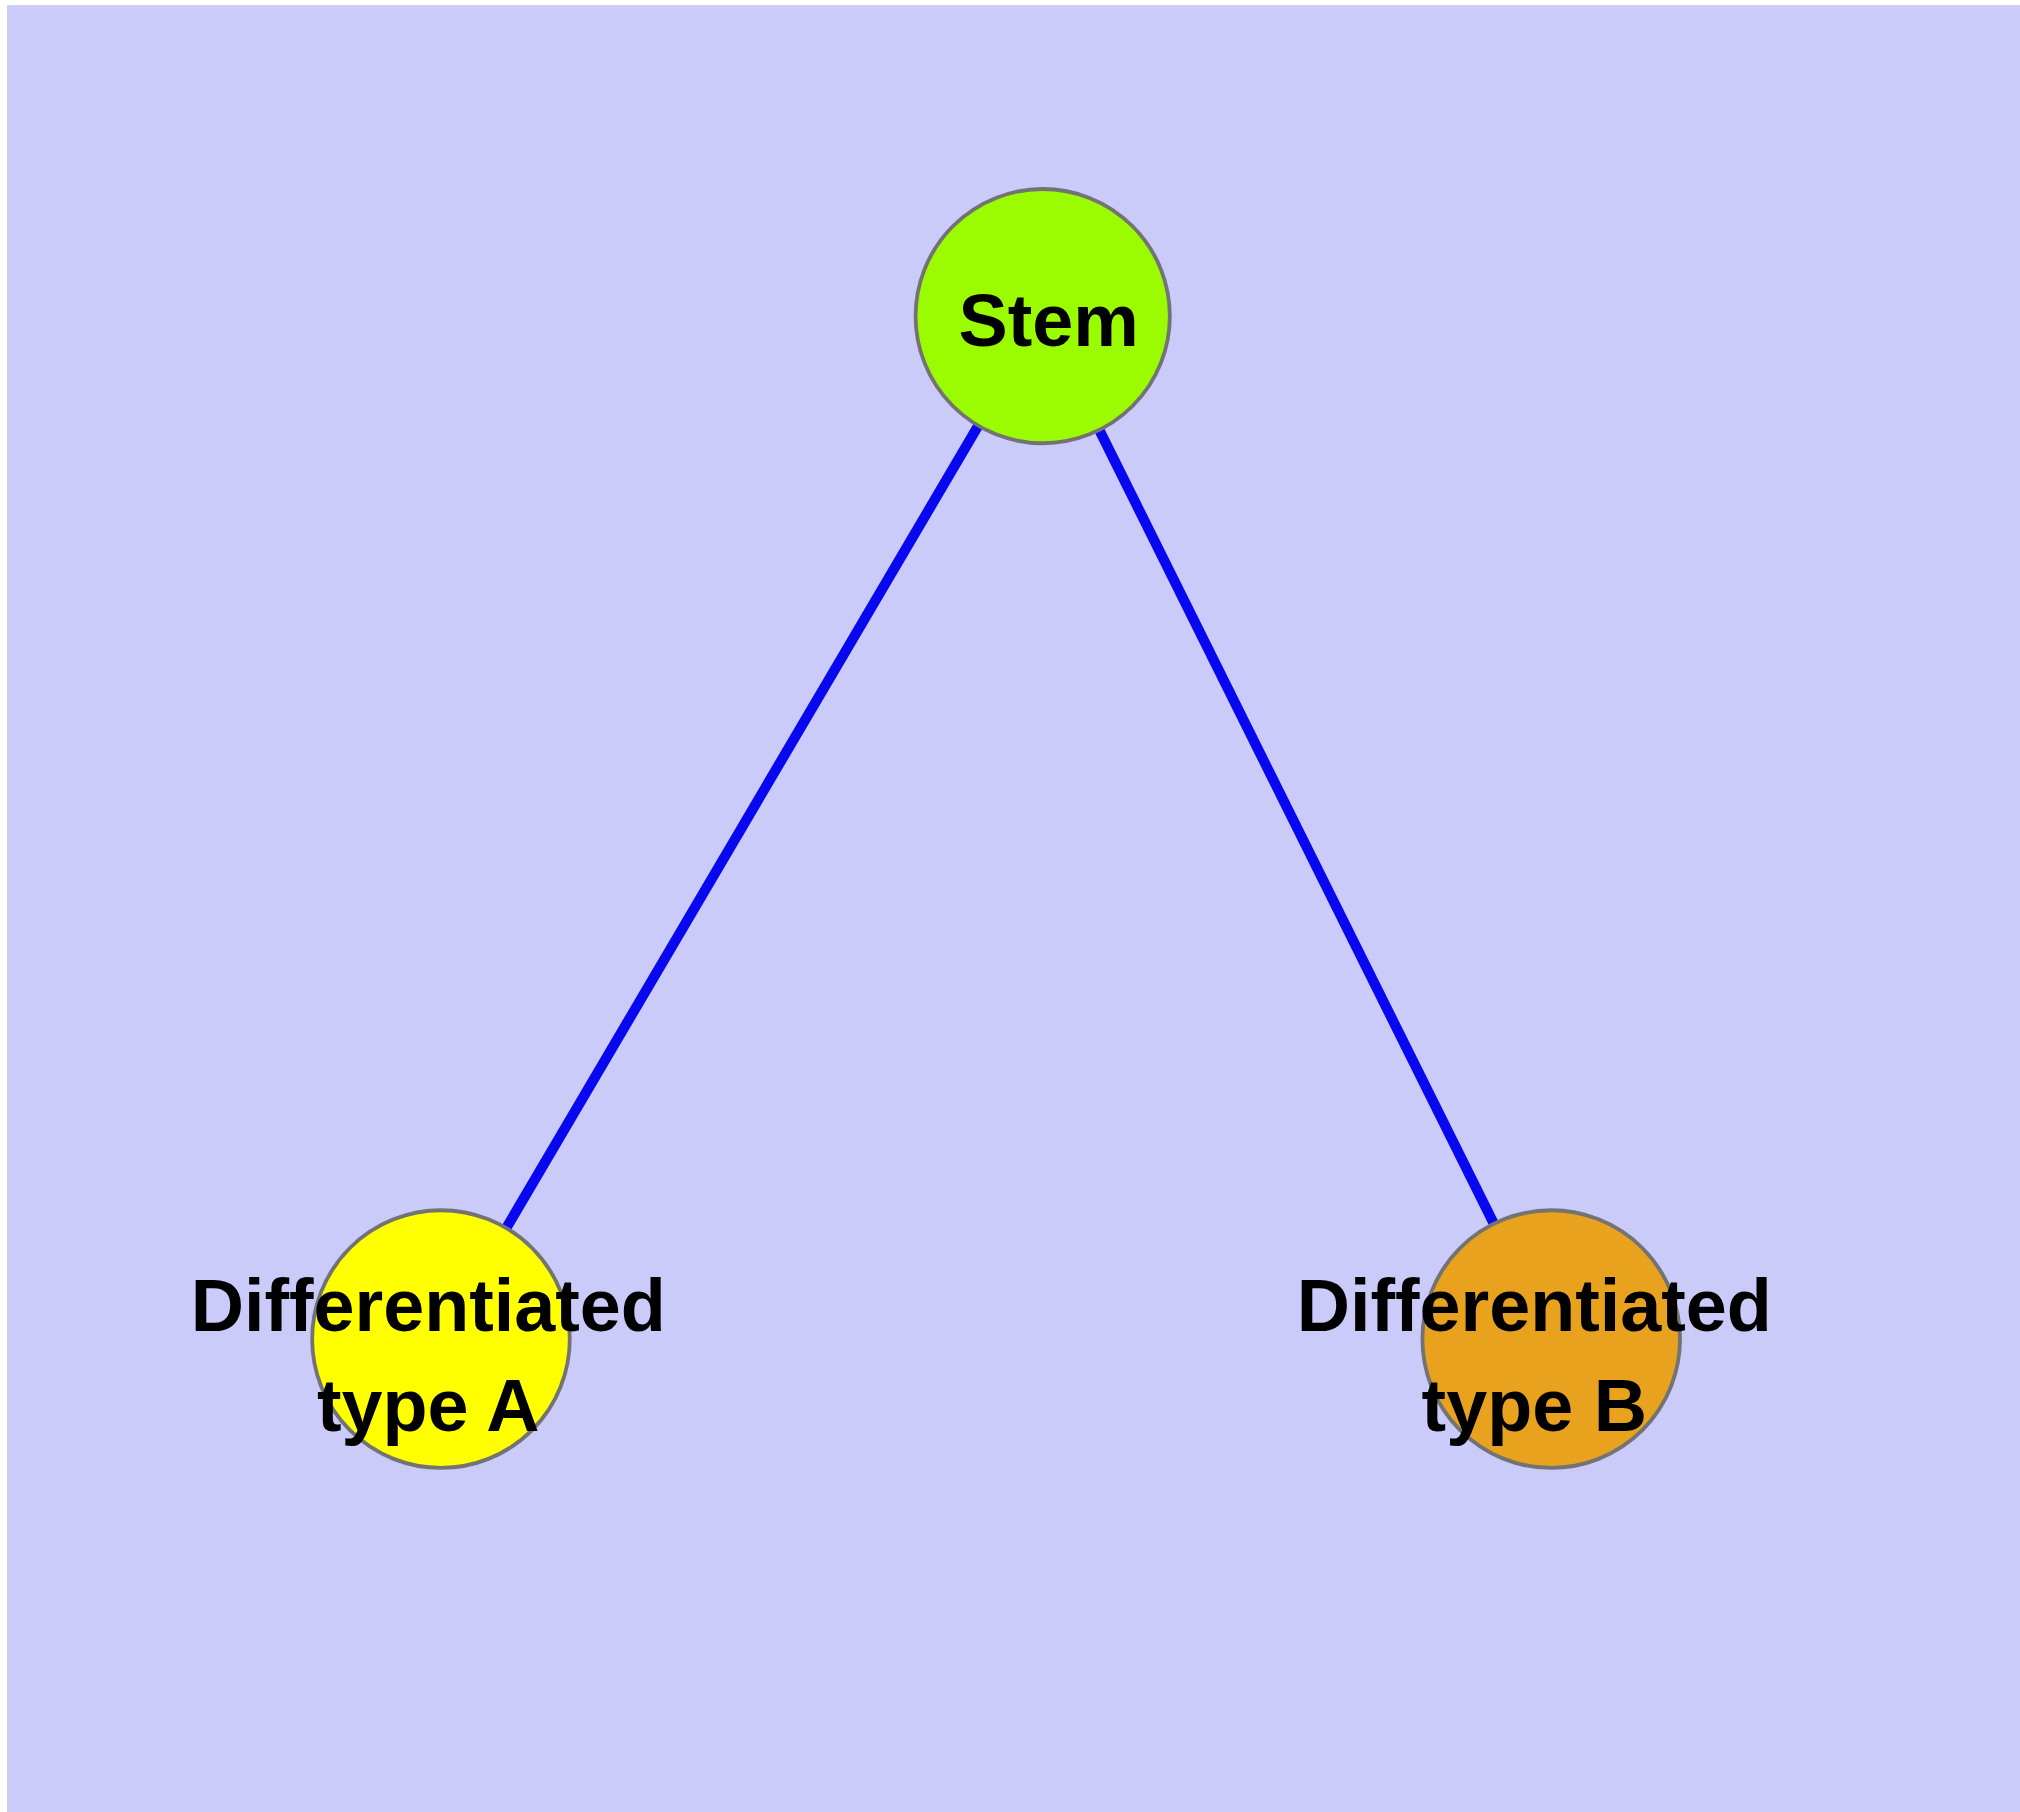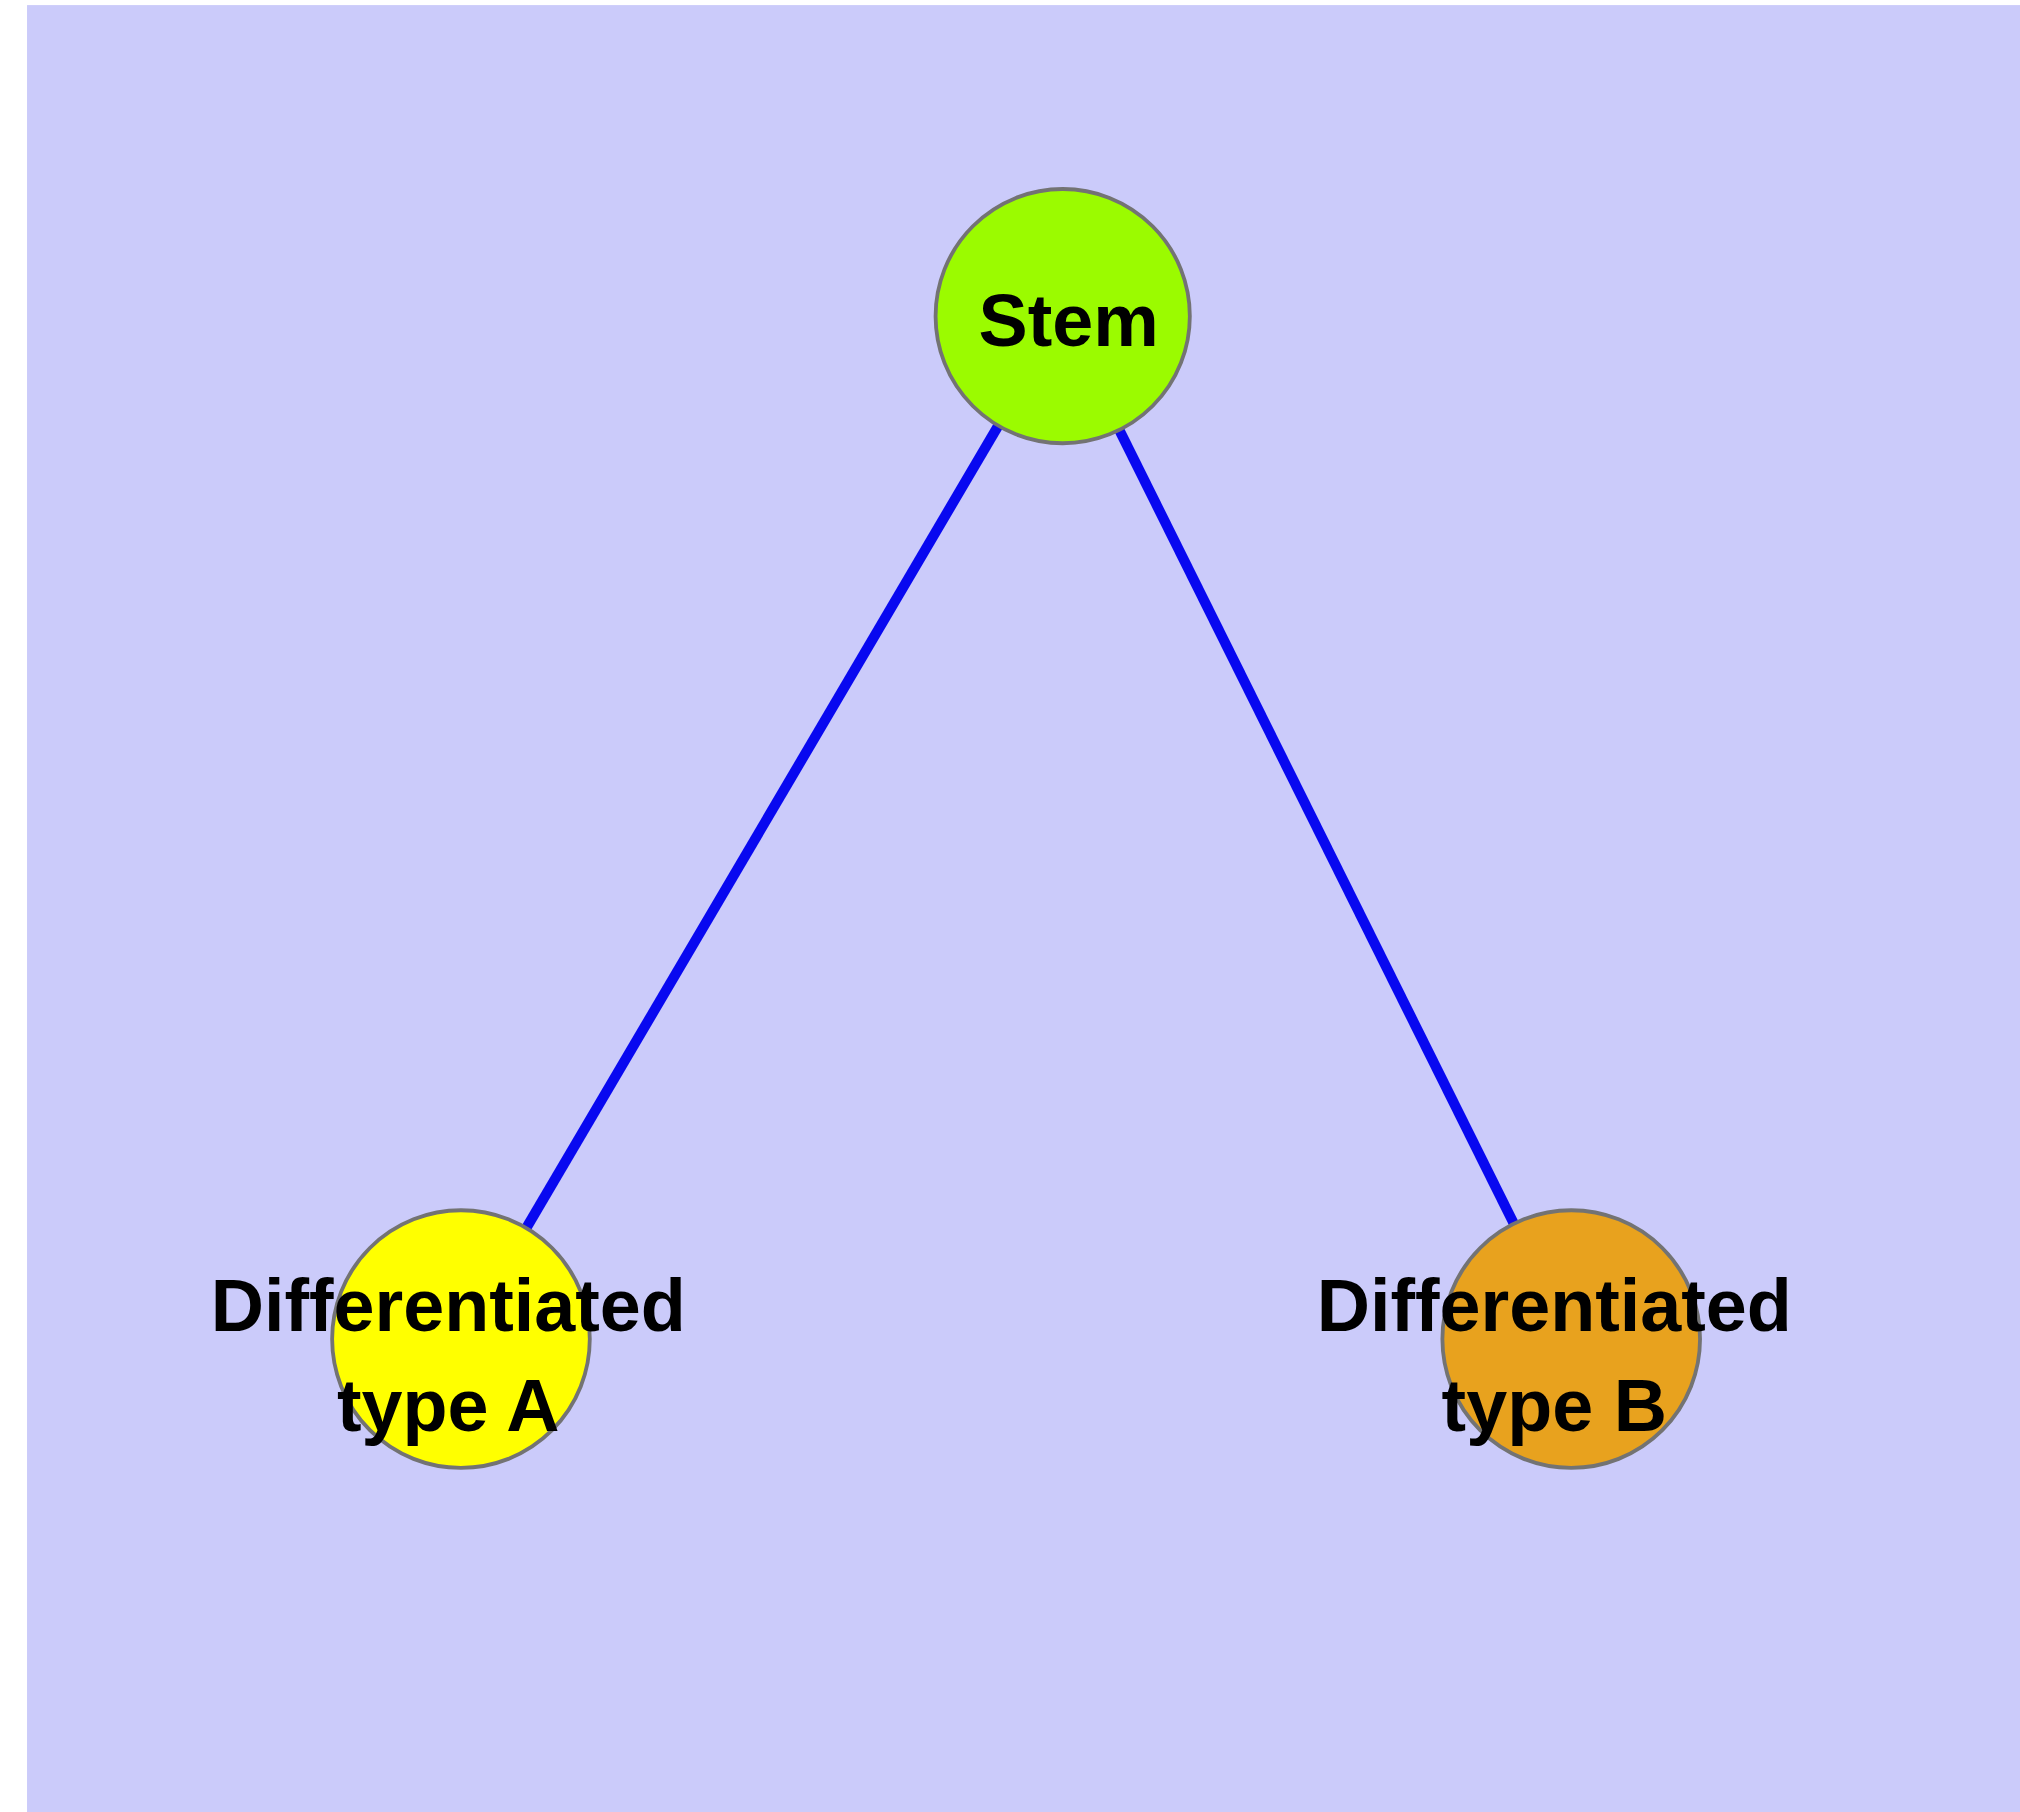--- a/index.html
+++ b/index.html
@@ -10,21 +10,20 @@
     background: #ffffff;
     overflow: hidden;
     font-family: "Liberation Sans", sans-serif;
   }
   .stage {
     position: absolute;
     top: 0;
     left: 0;
     width: 1939px;
     height: 1812px;
-    margin-left: 20px;
   }
   svg text {
     font-family: "Liberation Sans", "DejaVu Sans", sans-serif;
     font-weight: bold;
     fill: #000000;
   }
   .node-label {
     font-size: 87px;
   }
   .edge {

